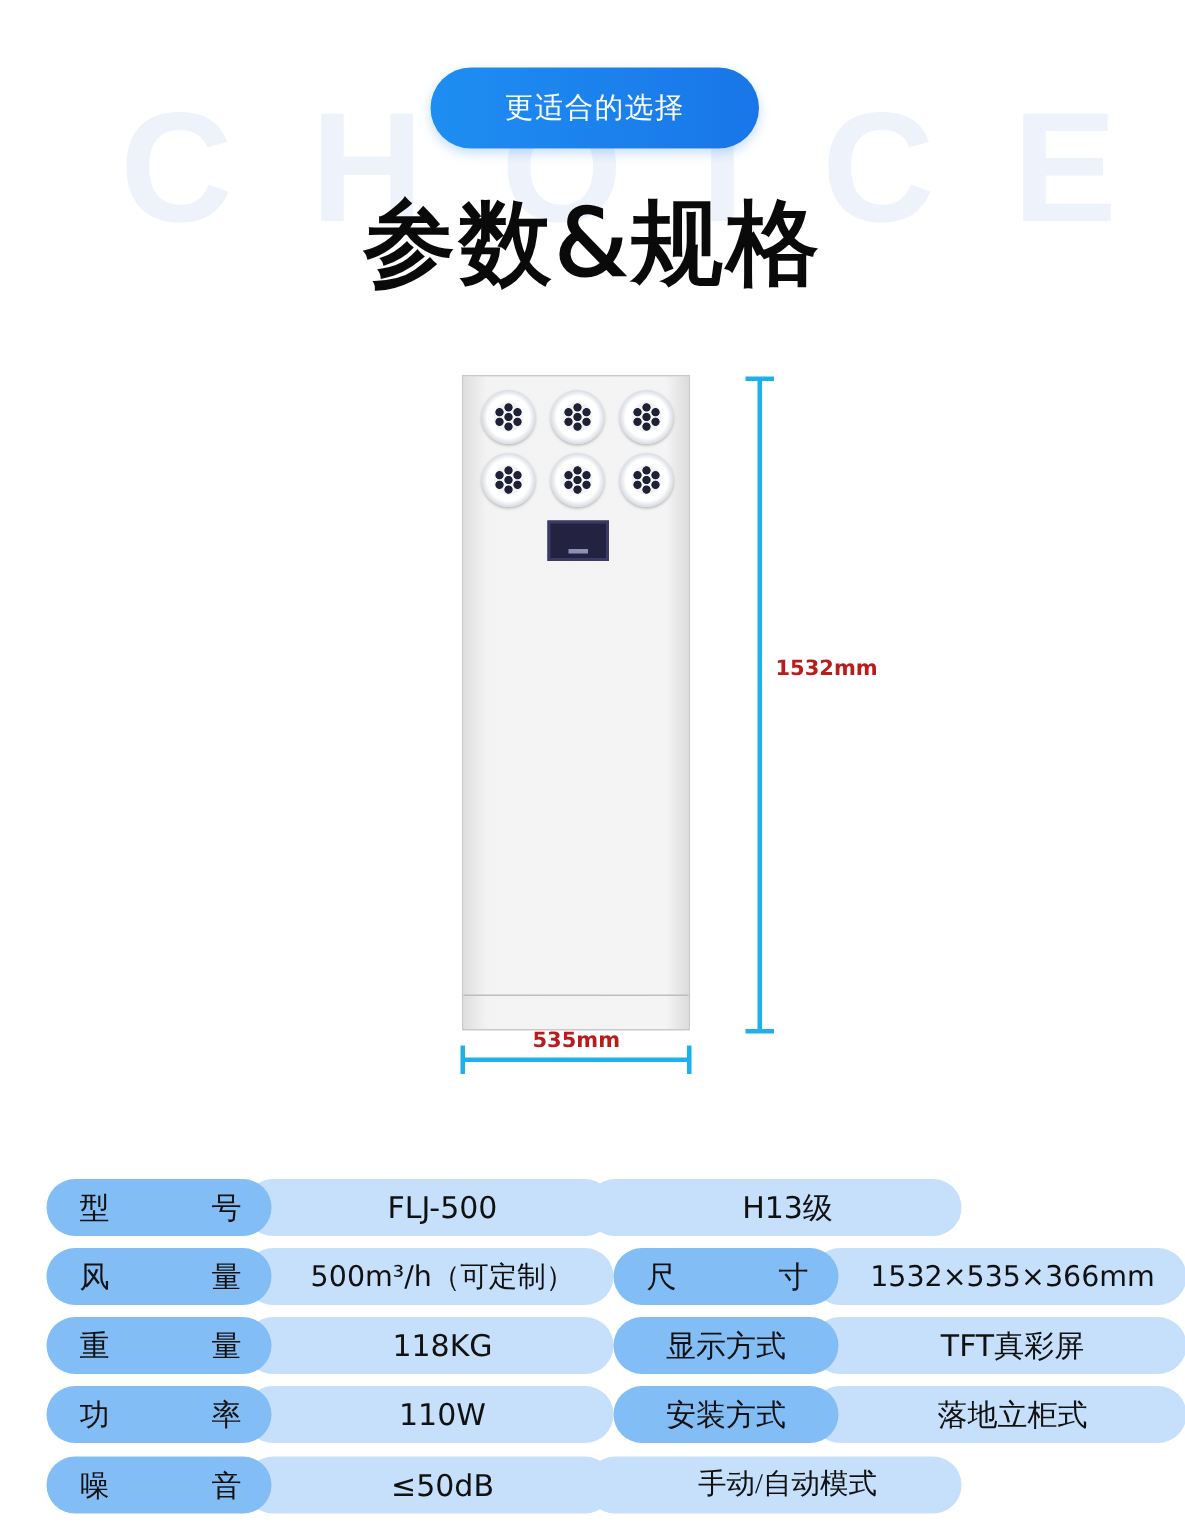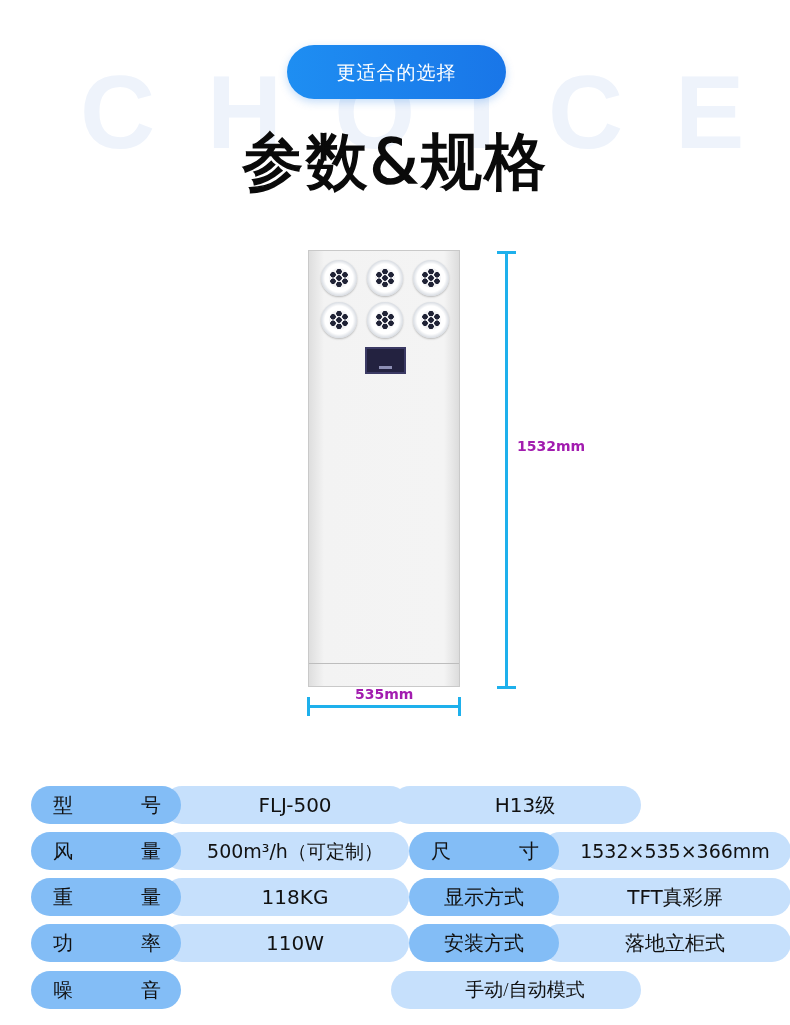--- a/index.html
+++ b/index.html
@@ -50,21 +50,21 @@
     position: absolute; left: 56px; top: 96px; width: 41px; height: 27px; background: #232240;
     border: 2px solid #3b3a64; box-sizing: border-box;
   }
   .screen::after {
     content: ""; position: absolute; left: 12px; bottom: 3px; width: 13px; height: 3px; background: #8d8fb5;
   }
   .dim-v { position: absolute; left: 505px; top: 252px; width: 3px; height: 436px; background: #1eb0ec; }
   .dim-v-cap { position: absolute; left: 497px; width: 19px; height: 3px; background: #1eb0ec; }
   .dim-h { position: absolute; left: 309px; top: 705px; width: 151px; height: 3px; background: #1eb0ec; }
   .dim-h-cap { position: absolute; top: 697px; width: 3px; height: 19px; background: #1eb0ec; }
-  .dim-label { position: absolute; font-size: 14px; font-weight: 700; color: #a21caf; }
+  .dim-label { position: absolute; font-size: 14px; font-weight: 700; color: #b91c1c; }
   .specs { position: absolute; left: 31px; top: 786px; width: 732px; }
   .row { position: absolute; height: 38px; display: flex; }
   .key {
     width: 150px; height: 38px; border-radius: 19px; background: #83bdf6; color: #111;
     font-size: 20px; line-height: 38px; box-sizing: border-box; position: relative; z-index: 2;
   }
   .key.spread { display: flex; justify-content: space-between; padding: 0 20px 0 22px; }
   .key.center { text-align: center; letter-spacing: 0px; }
   .val {
     width: 246px; height: 38px; border-radius: 19px; background: #c6e0fc; color: #111;
@@ -128,20 +128,21 @@
         <span>功</span>
         <span>率</span>
       </div>
     <div class="val">110W</div>
   </div>
   <div class="row" style="left:0;top:185px;">
     <div class="key spread">
         <span>噪</span>
         <span>音</span>
       </div>
+    <div class="val">≤50dB</div>
   </div>
 
   <div class="row" style="left:378px;top:0;">
     <div class="val" style="width:250px;text-align:center;">H13级</div>
   </div>
   <div class="row" style="left:378px;top:46px;">
     <div class="key spread">
         <span>尺</span>
         <span>寸</span>
       </div>

